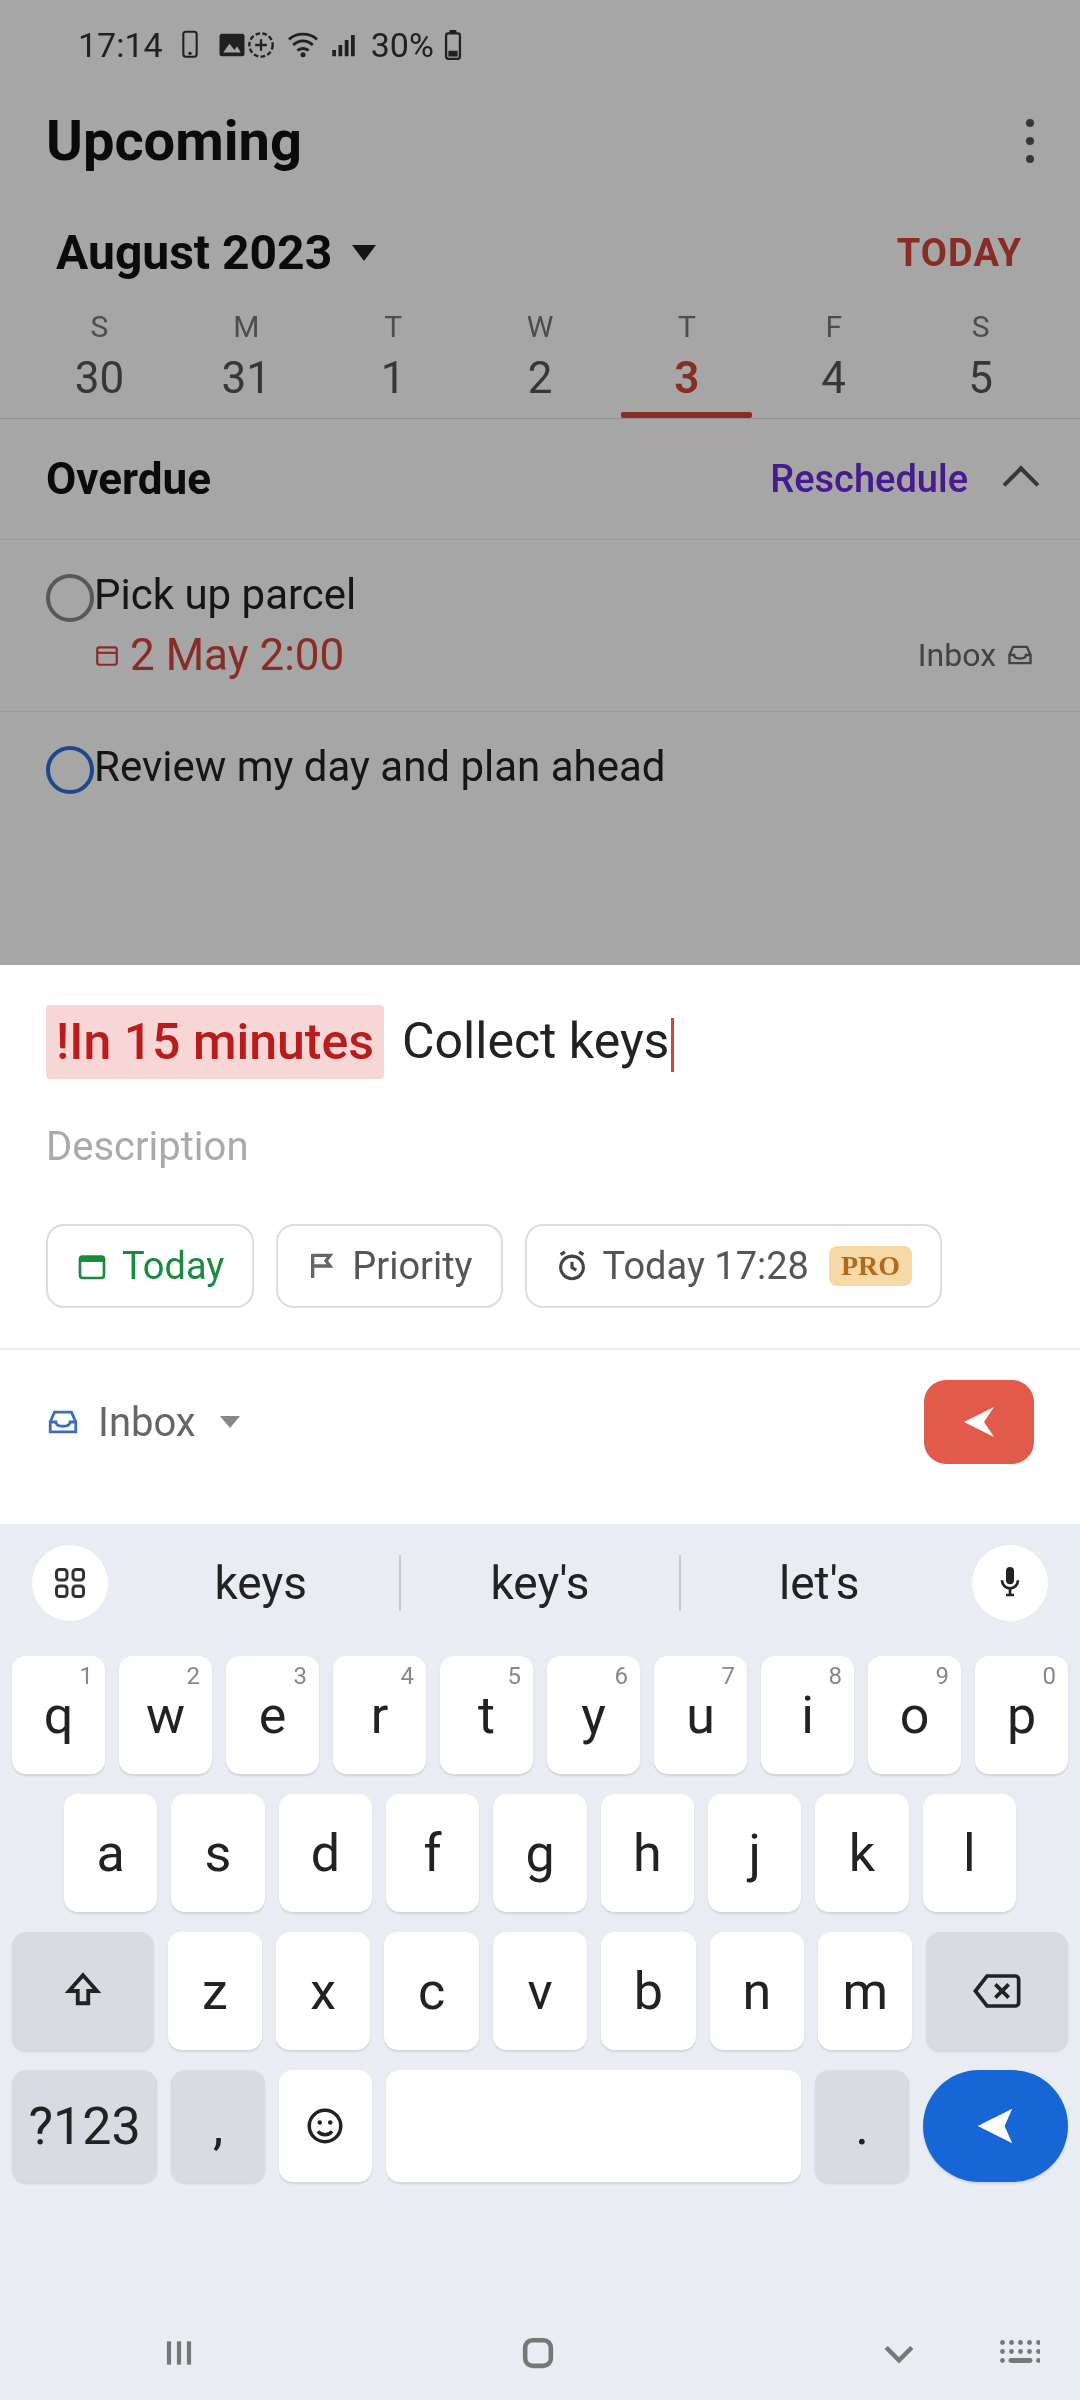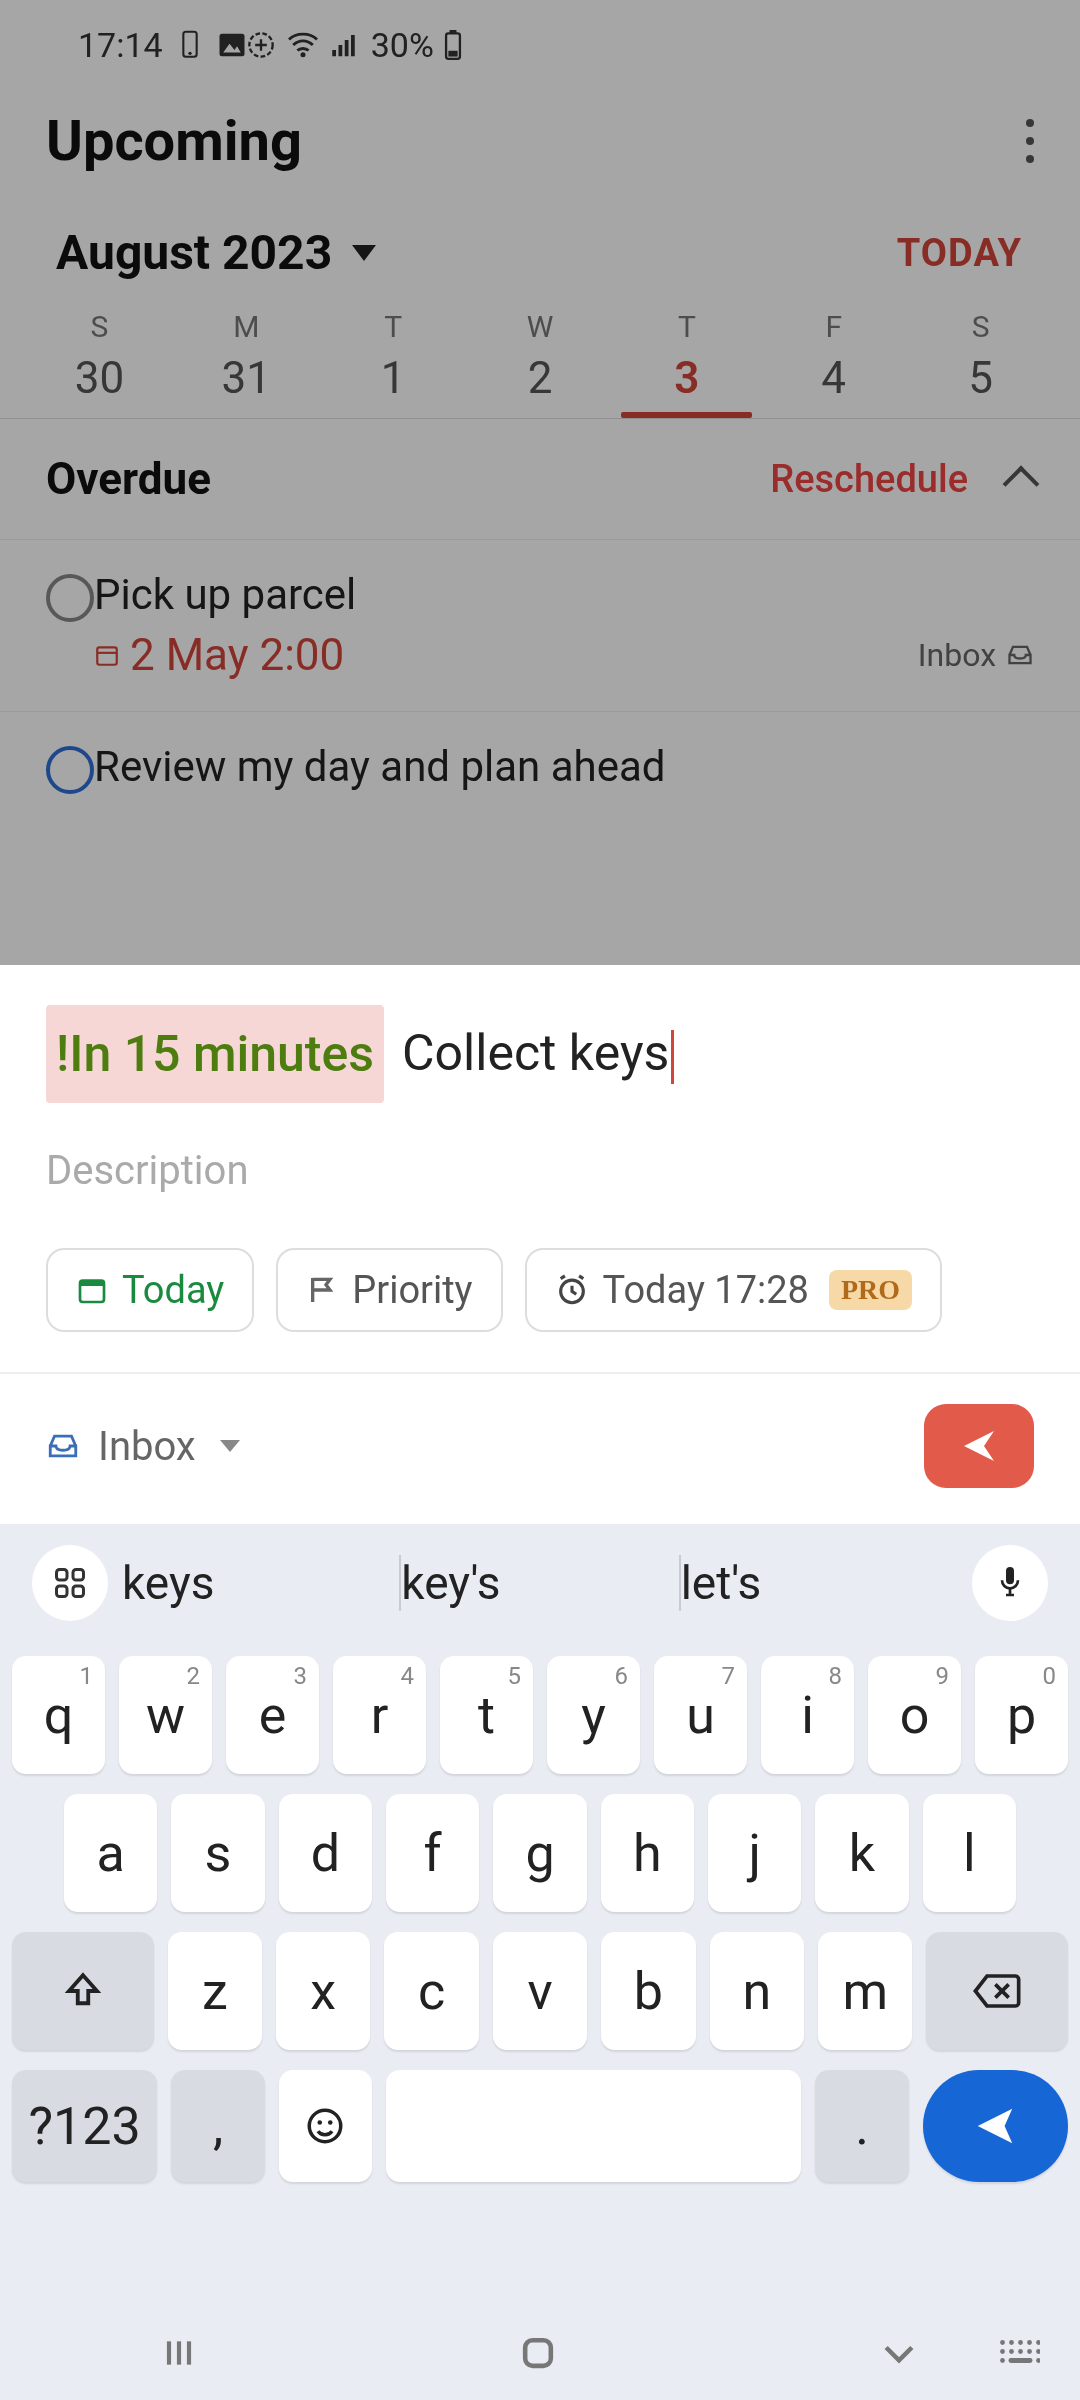--- a/index.html
+++ b/index.html
@@ -31,37 +31,37 @@
   .day-col { flex:1; text-align: center; padding-bottom: 14px; position: relative; }
   .day-label { font-size: 30px; color:#777; margin-bottom: 8px; }
   .day-num { font-size: 44px; color:#555; }
   .day-col.active .day-num { color:#d1453b; font-weight:600; }
   .day-col.active::after { content:''; position:absolute; bottom:0; left:8px; right:8px; height:6px; background:#d1453b; border-radius:2px; }
 
   
   .section-head { display:flex; justify-content: space-between; align-items:center; padding: 34px 46px 34px 46px; border-bottom:1px solid #eee; }
   .section-head .title { font-size: 44px; font-weight:700; color:#111; }
   .section-head .right { display:flex; align-items:center; gap: 40px; }
-  .reschedule { font-size: 38px; color:#ef4444; font-weight:500; }
+  .reschedule { font-size: 38px; color:#6d28d9; font-weight:500; }
   .chevron-up { width:26px; height:26px; border-left:4px solid #555; border-top:4px solid #555; transform:rotate(45deg); margin-top:10px; }
 
   .task { display:flex; align-items:flex-start; padding: 30px 46px; border-bottom:1px solid #eee; }
   .task-circle { width:48px; height:48px; border:4px solid #888; border-radius:50%; margin-top:4px; flex-shrink:0; }
   .task-circle.blue { border-color:#2f6fd6; }
   .task-body { flex:1; }
   .task-title { font-size: 42px; color:#222; }
   .task-meta { display:flex; justify-content:space-between; align-items:center; margin-top:10px; }
   .task-date { font-size: 44px; color:#d1453b; display:flex; align-items:center; gap:10px; }
   .task-proj { font-size: 32px; color:#666; display:flex; align-items:center; gap:10px; }
 
   
   .sheet { position:absolute; top:965px; left:0; right:0; bottom:0; background:#fff; z-index:10; border-top-left-radius:26px; border-top-right-radius:26px; }
   .task-input-area { padding: 40px 46px 20px 46px; }
   .task-input-line { font-size: 50px; display:flex; align-items:center; flex-wrap:wrap; gap: 18px; }
-  .highlight-chip { background:#f7d6d6; color:#4d7c0f; padding: 20px 10px; border-radius:4px; font-weight:500; }
+  .highlight-chip { background:#f7d6d6; color:#b91c1c; padding: 8px 10px; border-radius:4px; font-weight:500; }
   .task-text { color:#222; position:relative; }
   .cursor { width:3px; height:54px; background:#d1453b; display:inline-block; vertical-align:middle; margin-left:2px; }
   .desc-placeholder { font-size: 40px; color:#aaa; margin-top: 44px; }
 
   .chip-row { display:flex; gap:22px; padding: 34px 46px 40px 46px; overflow:hidden; }
   .chip { display:flex; align-items:center; gap:14px; padding: 18px 28px; border:2px solid #ddd; border-radius:18px; font-size:38px; color:#555; white-space:nowrap; }
   .chip.green { color:#1a8a3f; }
   .chip .icon { display:inline-flex; }
   .pro-badge { background:#f7d9a8; color:#b06a1a; font-weight:700; font-size:28px; padding:4px 12px; border-radius:8px; margin-left:6px;font-family:Liberation Serif, serif; }
 
@@ -70,21 +70,21 @@
   .project-row { display:flex; justify-content:space-between; align-items:center; padding: 30px 46px; }
   .project-left { display:flex; align-items:center; gap:18px; font-size:40px; color:#666; }
   .caret-small { width:0; height:0; border-left:10px solid transparent; border-right:10px solid transparent; border-top:12px solid #888; margin-left:6px; }
   .send-btn { width:110px; height:84px; background:#e15a4a; border-radius:22px; display:flex; align-items:center; justify-content:center; }
   .send-btn svg { fill:#fff; }
 
   
   .keyboard { position:absolute; top:1524px; left:0; right:0; bottom:0; background:#e9edf3; z-index:20; }
   .suggest-row { height:118px; display:flex; align-items:center; padding:0 18px; gap:0; }
   .suggest-icon-btn { width:76px; height:76px; background:#fff; border-radius:38px; display:flex; align-items:center; justify-content:center; margin:0 14px; }
-  .suggest-item { flex:1; font-size:46px; color:#222; }
+  .suggest-item { flex:1; text-align:center; font-size:46px; color:#222; }
   .suggest-sep { width:2px; height:56px; background:#c8ccd2; }
 
   .key-rows { padding: 14px 12px 0 12px; }
   .key-row { display:flex; gap:14px; margin-bottom:20px; }
   .key-row.row2 { padding: 0 52px; }
   .key { flex:1; height:118px; background:#fff; border-radius:14px; display:flex; align-items:center; justify-content:center; font-size:52px; color:#222; position:relative; box-shadow: 0 2px 2px rgba(0,0,0,0.1); }
   .key .sup { position:absolute; top:6px; right:12px; font-size:24px; color:#888; }
   .key.wide { flex:1.5; background:#d8dce2; }
   .key.gray { background:#d8dce2; }
   .bottom-row { display:flex; gap:14px; padding: 0 12px; }

